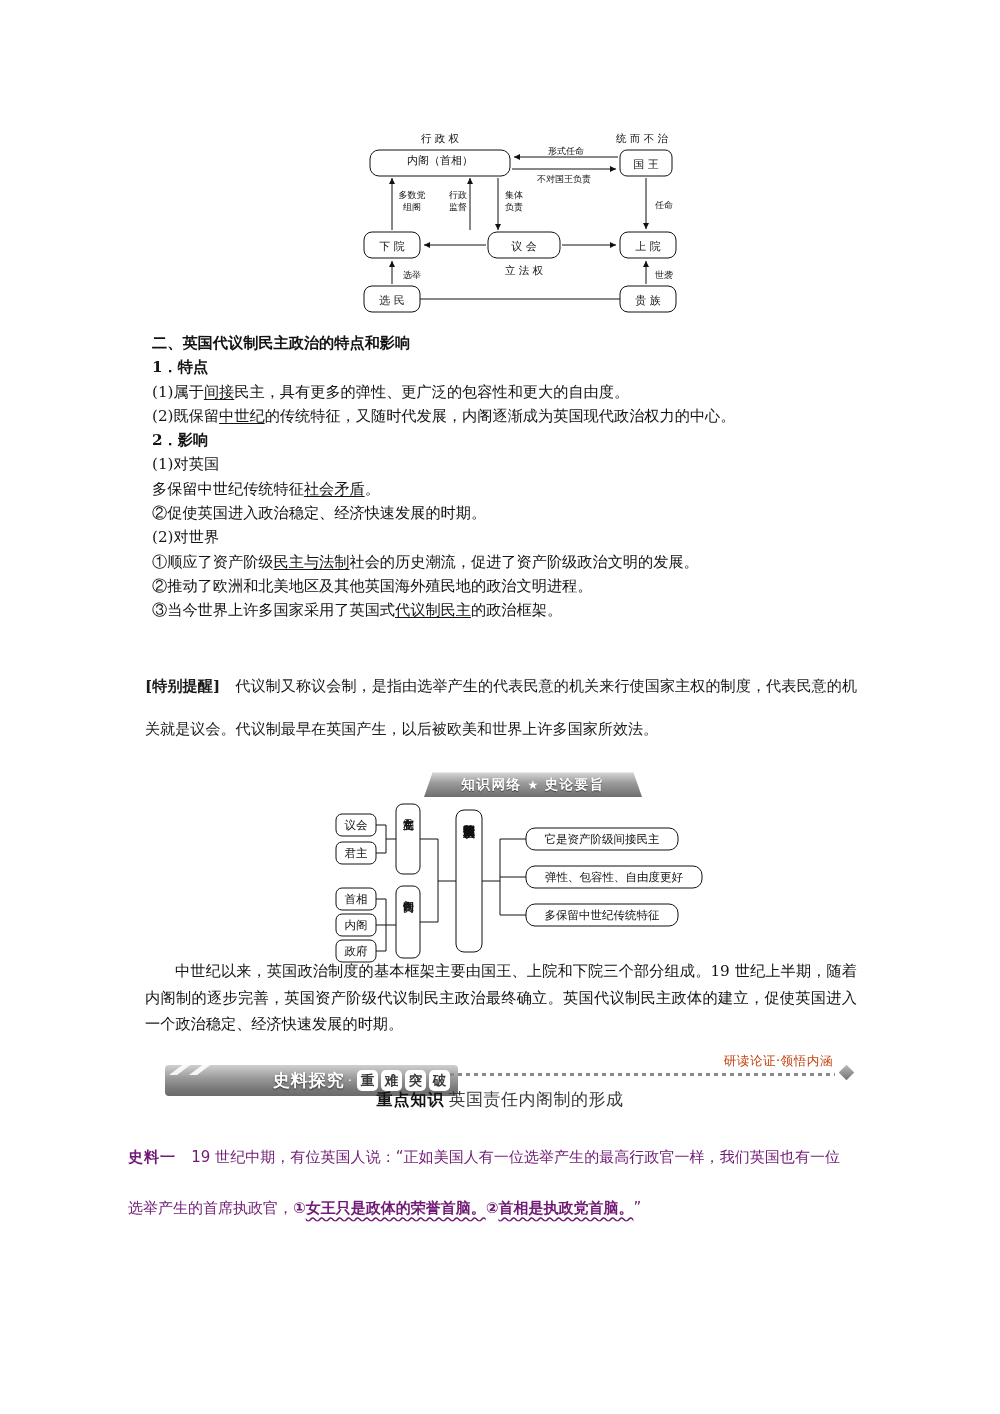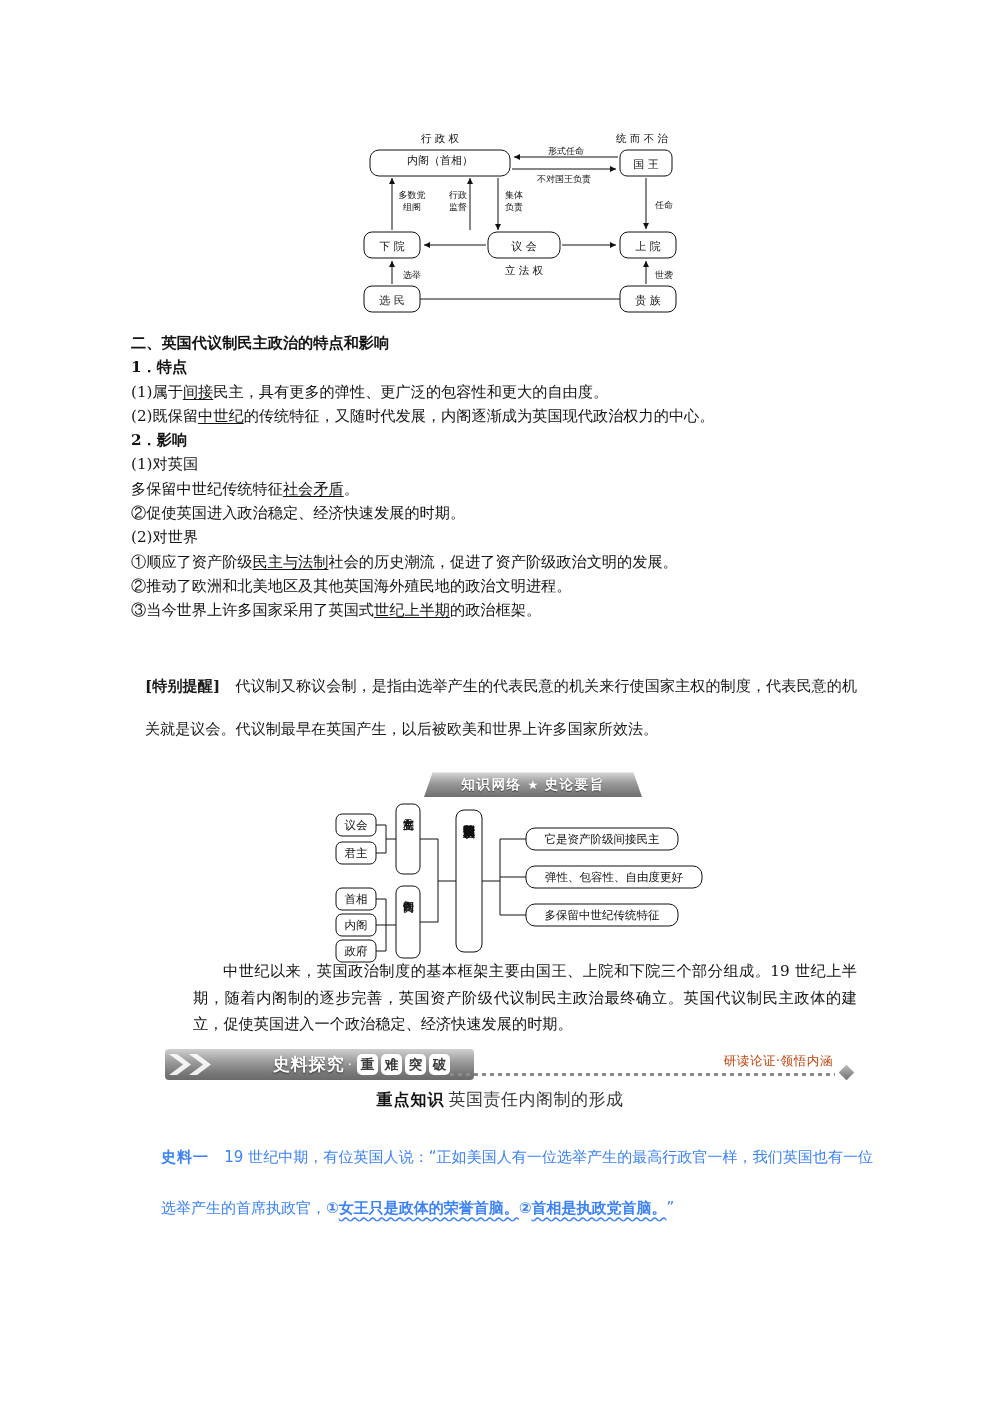--- a/index.html
+++ b/index.html
@@ -14,21 +14,21 @@
   .page{position:relative;width:1000px;height:1414px;}
   .u{text-decoration:underline;text-underline-offset:2px;}
   .wavy{text-decoration:underline;text-decoration-style:wavy;text-underline-offset:3px;}
   .b{font-weight:bold;}
 
   
   #org{position:absolute;left:352px;top:128px;width:340px;height:190px;}
   #org svg{display:block;}
 
   
-  #textblock1{position:absolute;left:131px;top:331px;width:712px;}
+  #textblock1{position:absolute;left:152px;top:331px;width:712px;}
   #textblock1 .ln{font-family:"DejaVu Serif","Liberation Serif",serif;font-size:15.2px;line-height:24.3px;white-space:nowrap;color:#131313;}
   #textblock1 .hd{font-weight:bold;}
 
   
   #tip{position:absolute;left:145px;top:665px;width:712px;
        font-family:"DejaVu Serif","Liberation Serif",serif;
        font-size:15.1px;line-height:43px;color:#1a1a1a;text-align:justify;}
   #tip .tag{font-weight:bold;}
 
   
@@ -46,28 +46,28 @@
                text-shadow:0 1px 1px rgba(0,0,0,.55);text-align:center;}
   #knBanner .star{color:#fff;font-size:12px;}
 
   
   #knet{position:absolute;left:330px;top:800px;width:400px;height:165px;}
 
   
   #summary{position:absolute;left:145px;top:958px;width:712px;
            font-family:"DejaVu Serif","Liberation Serif",serif;
            font-size:15.2px;line-height:26.5px;text-align:justify;color:#131313;}
-  #summary .ind{text-indent:30px;margin-left:48px;}
+  #summary .ind{text-indent:30px;}
 
   
   #studyBanner{position:absolute;left:145px;top:1049px;width:712px;height:33px;}
-  #sbPlate{position:absolute;left:20px;top:0;width:285px;height:31px;
+  #sbPlate{position:absolute;left:20px;top:16px;width:285px;height:31px;
     background:linear-gradient(180deg,#d0d0d0 0%,#9d9d9d 40%,#7a7a7a 75%,#6a6a6a 100%);
     border-radius:4px;
-    display:flex;align-items:center;justify-content:flex-end;padding-right:24px;gap:2px;}
+    display:flex;align-items:center;justify-content:flex-end;padding-right:8px;gap:2px;}
   #sbPlate .lbl{color:#fff;font-size:17px;font-weight:bold;letter-spacing:1px;
       font-family:"DejaVu Serif","Liberation Serif",serif;text-shadow:0 1px 2px rgba(0,0,0,.6);}
   #sbPlate .dot{color:#fff;font-size:13px;margin:0 2px 0 1px;}
   #sbPlate .boxed{display:inline-flex;align-items:center;justify-content:center;
       width:21px;height:21px;margin-left:1px;background:#fff;color:#3a3a3a;
       border-radius:5px;font-size:13.5px;font-weight:bold;
       font-family:"DejaVu Serif","Liberation Serif",serif;}
   #sbChev{position:absolute;left:22px;top:3px;width:56px;height:25px;}
   #sbRule{position:absolute;left:305px;top:24px;right:22px;height:3px;
       background:repeating-linear-gradient(90deg,#8a8a8a 0 4px,transparent 4px 8px);}
@@ -77,23 +77,23 @@
       background:linear-gradient(135deg,#bdbdbd,#6f6f6f);transform:rotate(45deg);}
 
   
   #keyHead{position:absolute;left:0;top:1088px;width:1000px;text-align:center;}
   #keyHead .k1{font-size:16px;font-weight:bold;letter-spacing:1px;
      font-family:Liberation Mono, monospace;color:#111;}
   #keyHead .k2{font-size:17px;margin-left:4px;color:#3a3a3a;
      font-family:"DejaVu Serif","Liberation Serif",serif;letter-spacing:.5px;}
 
   
-  #source{position:absolute;left:161px;top:1132px;width:712px;
+  #source{position:absolute;left:128px;top:1132px;width:712px;
      font-family:"DejaVu Sans","Liberation Sans",sans-serif;
-     font-size:15px;line-height:51px;color:#3b82f6;text-align:justify;}
+     font-size:15px;line-height:51px;color:#701a75;text-align:justify;}
   #source .lbl{font-weight:bold;letter-spacing:1px;}
 </style>
 </head>
 <body>
 
 <div class="page">
 
   <div id="org">
     <svg width="340" height="190" viewBox="0 0 340 190" xmlns="http://www.w3.org/2000/svg">
       <defs>
@@ -179,21 +179,21 @@
     <div class="ln hd">1．特点</div>
     <div class="ln"><span>(1)属于</span><span class="u">间接</span><span>民主，具有更多的弹性、更广泛的包容性和更大的自由度。</span></div>
     <div class="ln"><span>(2)既保留</span><span class="u">中世纪</span><span>的传统特征，又随时代发展，内阁逐渐成为英国现代政治权力的中心。</span></div>
     <div class="ln hd">2．影响</div>
     <div class="ln">(1)对英国</div>
     <div class="ln"><span>多保留中世纪传统特征</span><span class="u">社会矛盾</span><span>。</span></div>
     <div class="ln">②促使英国进入政治稳定、经济快速发展的时期。</div>
     <div class="ln">(2)对世界</div>
     <div class="ln"><span>①顺应了资产阶级</span><span class="u">民主与法制</span><span>社会的历史潮流，促进了资产阶级政治文明的发展。</span></div>
     <div class="ln">②推动了欧洲和北美地区及其他英国海外殖民地的政治文明进程。</div>
-    <div class="ln"><span>③当今世界上许多国家采用了英国式</span><span class="u">世纪上半期</span><span>的政治框架。</span></div>
+    <div class="ln"><span>③当今世界上许多国家采用了英国式</span><span class="u">代议制民主</span><span>的政治框架。</span></div>
   </div>
 
   <div id="tip">
     <span class="tag">[特别提醒]</span><span>　代议制又称议会制，是指由选举产生的代表民意的机关来行使国家主权的制度，代表民意的机关就是议会。代议制最早在英国产生，以后被欧美和世界上许多国家所效法。</span>
   </div>
 
   <div id="knBanner">
     <div class="tab">
       <span class="t">知识网络</span>
       <span class="star">★</span>

